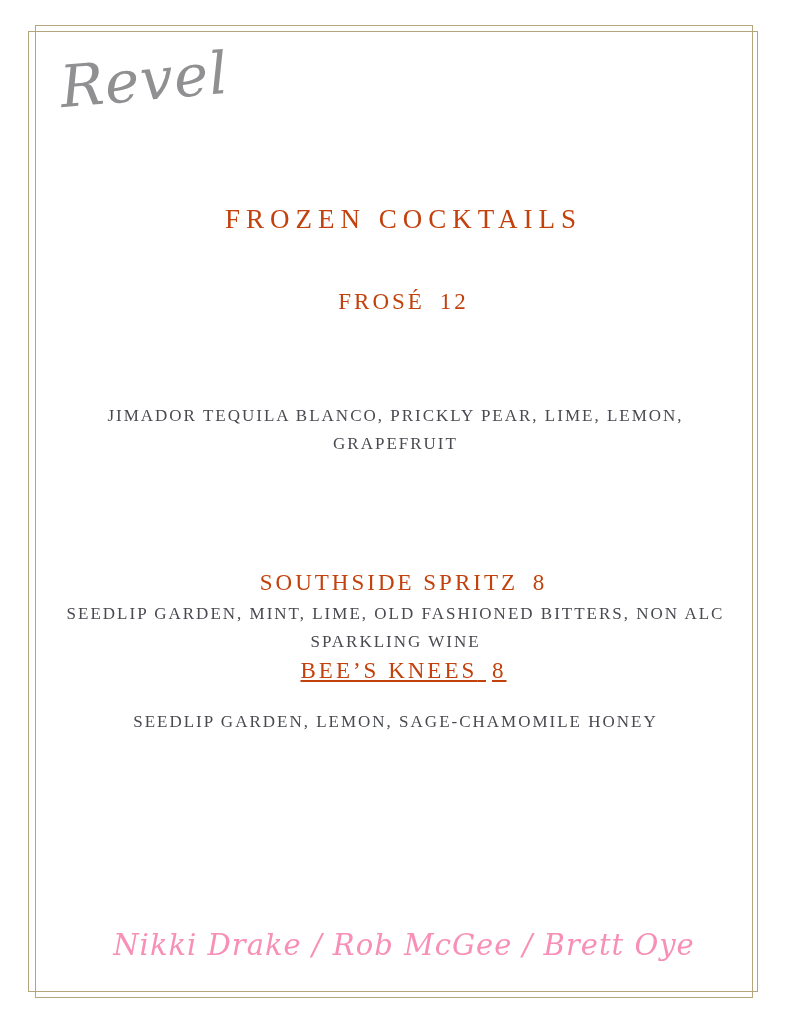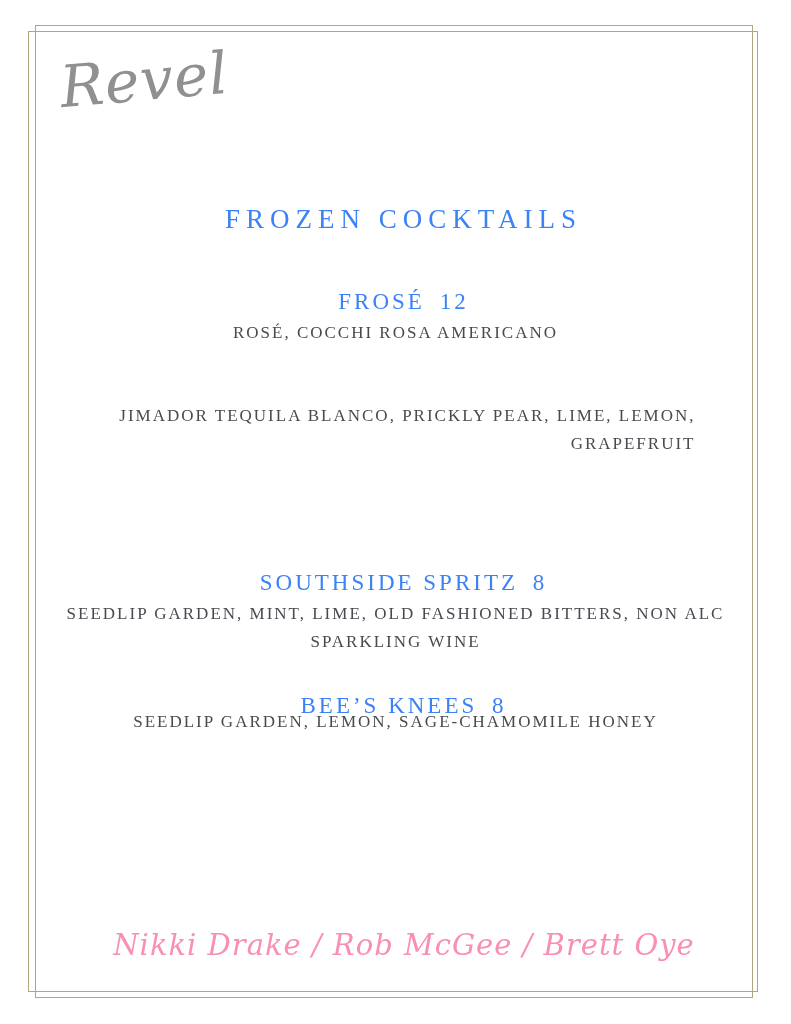--- a/index.html
+++ b/index.html
@@ -22,21 +22,21 @@
     top: 46px;
     left: 60px;
     font-family: "DejaVu Serif", serif;
     font-style: italic;
     font-size: 58px;
     color: #909092;
     transform: rotate(-5deg);
     letter-spacing: 1px;
   }
 
-  .abs { position: absolute; left: 0; right: 0; text-align: center; color: #3b82f6; margin-left: 16px; }
+  .abs { position: absolute; left: 0; right: 0; text-align: center; color: #c2410c; margin-left: 16px; }
 
   .section-title {
     font-size: 27px;
     letter-spacing: 6px;
     font-weight: normal;
   }
   .item-name {
     font-size: 23px;
     letter-spacing: 3px;
     font-weight: normal;
@@ -49,25 +49,25 @@
     color: #494a50;
     margin: 0 auto;
     max-width: 690px;
   }
   .item-desc.w-narrow { max-width: 600px; }
 
   .t-title1 { top: 204px; }
   .t-item1-name { top: 289px; }
   .t-item1-desc { top: 319px; }
   .t-item2-name { top: 372px; }
-  .t-item2-desc { top: 402px; text-align: right; }
+  .t-item2-desc { top: 402px; }
   .t-title2 { top: 502px; }
   .t-item3-name { top: 570px; }
   .t-item3-desc { top: 600px; }
-  .t-item4-name { top: 693px; }
+  .t-item4-name { top: 658px; text-decoration: underline; }
   .t-item4-desc { top: 708px; }
 
   .footer-credits {
     position: absolute;
     left: 0; right: 0;
     top: 928px;
     text-align: center;
     font-family: "DejaVu Serif", serif;
     font-style: italic;
     font-size: 29px;
@@ -85,21 +85,20 @@
   <div class="frame frame-wide"></div>
 
   <div class="logo">Revel</div>
 
   <h1 class="abs section-title t-title1">FROZEN COCKTAILS</h1>
 
   <div class="abs item-name t-item1-name">
     <span>FROSÉ</span>
     <span class="price">12</span>
   </div>
-  <div class="abs item-desc t-item1-desc">ROSÉ, COCCHI ROSA AMERICANO</div>
 
   <div class="abs item-desc w-narrow t-item2-desc">JIMADOR TEQUILA BLANCO, PRICKLY PEAR, LIME, LEMON, GRAPEFRUIT</div>
 
 
   <div class="abs item-name t-item3-name">
     <span>SOUTHSIDE SPRITZ</span>
     <span class="price">8</span>
   </div>
   <div class="abs item-desc t-item3-desc">SEEDLIP GARDEN, MINT, LIME, OLD FASHIONED BITTERS, NON ALC SPARKLING WINE</div>
 

